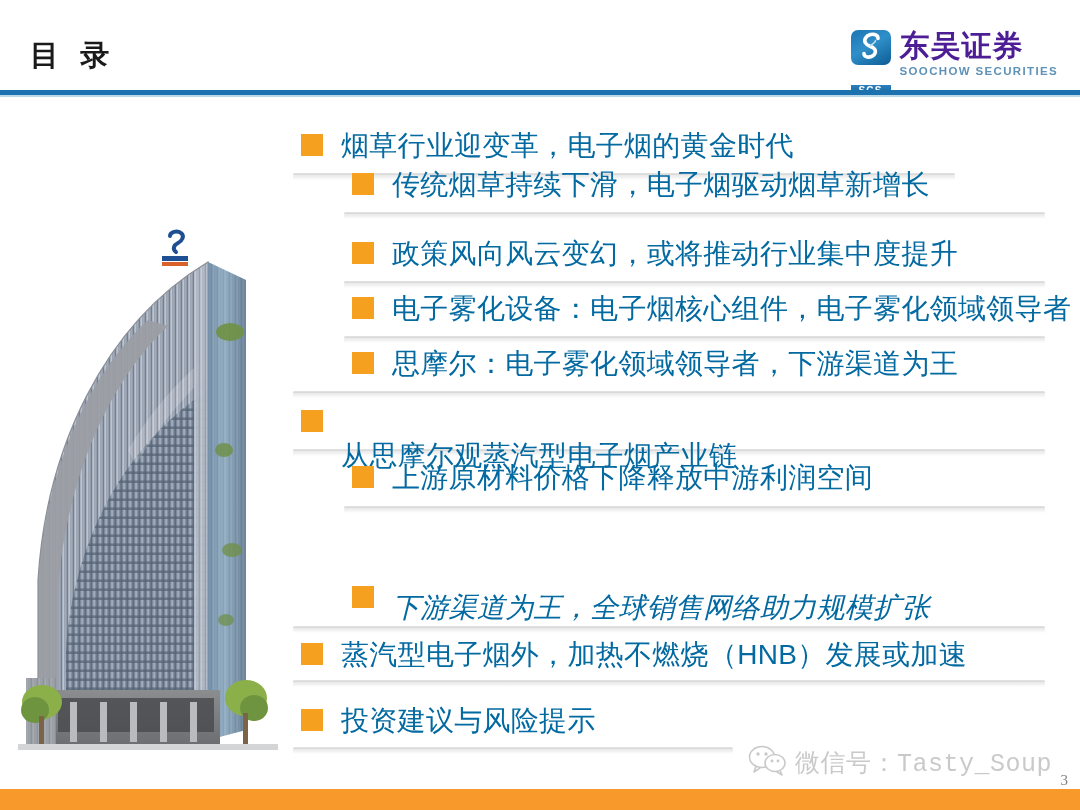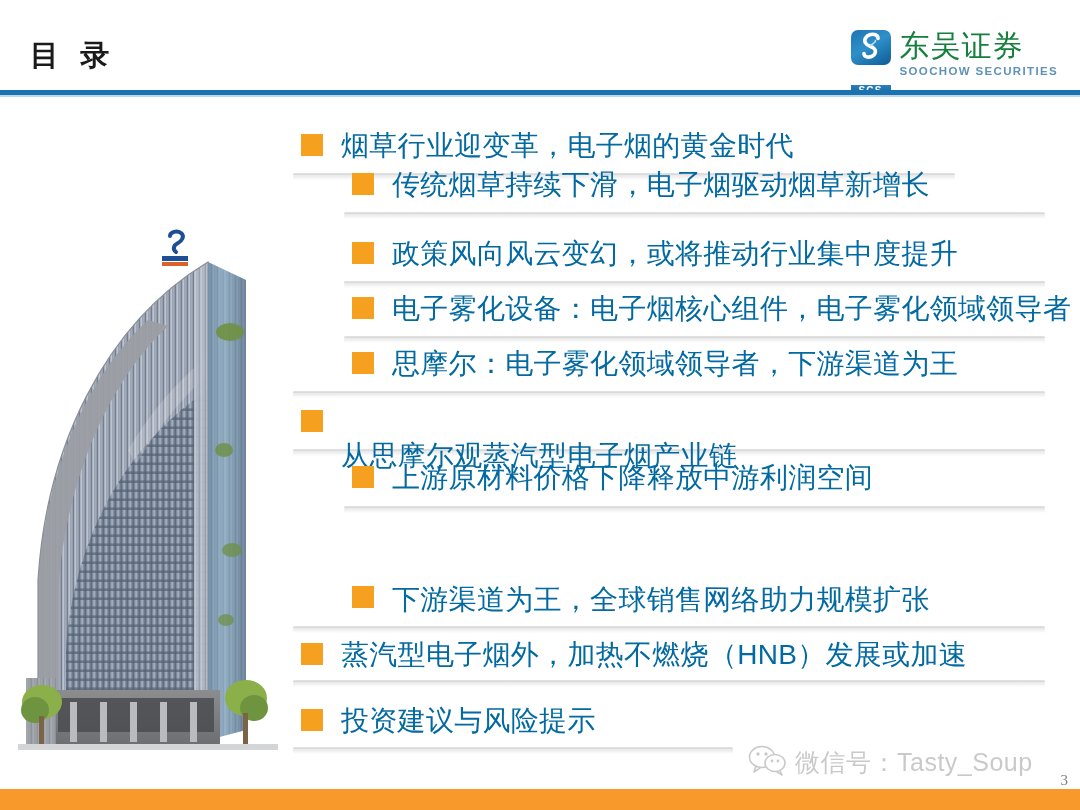--- a/index.html
+++ b/index.html
@@ -59,25 +59,25 @@
     background:linear-gradient(180deg,#2c7fbd,#0f5e95);
     color:#fff; font-size:10px; font-weight:bold; letter-spacing:1.2px;
     text-align:center; line-height:12px;
     font-family:"Liberation Sans", sans-serif;
     margin-top:20px;
   }
 
   .logo-text { display:flex; flex-direction:column; justify-content:flex-start; }
   .logo-cn {
     font-family:"Liberation Serif", serif;
-    font-weight:normal;
+    font-weight:bold;
     font-size:30px;
     line-height:32px;
     letter-spacing:1px;
-    color:#15803d;
+    color:#4c1d95;
   }
   .logo-en {
     font-size:11.5px;
     letter-spacing:1.35px;
     color:#5f92b7;
     margin-top:3px;
     font-weight:bold;
   }
 
   
@@ -133,21 +133,21 @@
   #watermark {
     position:absolute; left:748px; top:745px;
     display:flex; align-items:center; gap:7px;
     opacity:0.45;
   }
   #watermark .wm-text {
     font-size:25px;
     color:#8a8a8a;
     letter-spacing:0.5px;
     white-space:nowrap;
-    font-family:Liberation Sans, sans-serif;
+    font-family:Liberation Mono, monospace;
   }
 
   #page-number {
     position:absolute; right:12px; top:772px;
     font-size:15px; color:#808080;
     font-family:"Liberation Serif", serif;
   }
 
   
   #footer-bar {
@@ -325,21 +325,21 @@
     <div class="toc-row lvl2" style="top:354px;">
       <div class="toc-rule" style="top:56px;"></div>
       <div class="bullet" style="top:16px;"></div>
       <div class="toc-text" style="top:9px;">上游原材料价格下降释放中游利润空间</div>
     </div>
 
 
     <div class="toc-row lvl2" style="top:474px;">
       <div class="toc-rule" style="top:56px;left:293px;width:752px;"></div>
       <div class="bullet" style="top:16px;"></div>
-      <div class="toc-text" style="top:11px;">下游渠道为王，全球销售网络助力规模扩张</div>
+      <div class="toc-text" style="top:19px;font-style:italic;">下游渠道为王，全球销售网络助力规模扩张</div>
     </div>
 
     <div class="toc-row lvl1" style="top:528px;">
       <div class="toc-rule" style="top:56px;"></div>
       <div class="bullet" style="top:19px;"></div>
       <div class="toc-text" style="top:12px;">蒸汽型电子烟外，加热不燃烧（HNB）发展或加速</div>
     </div>
 
     <div class="toc-row lvl1" style="top:594px;">
       <div class="toc-rule" style="top:57px;width:440px;"></div>

